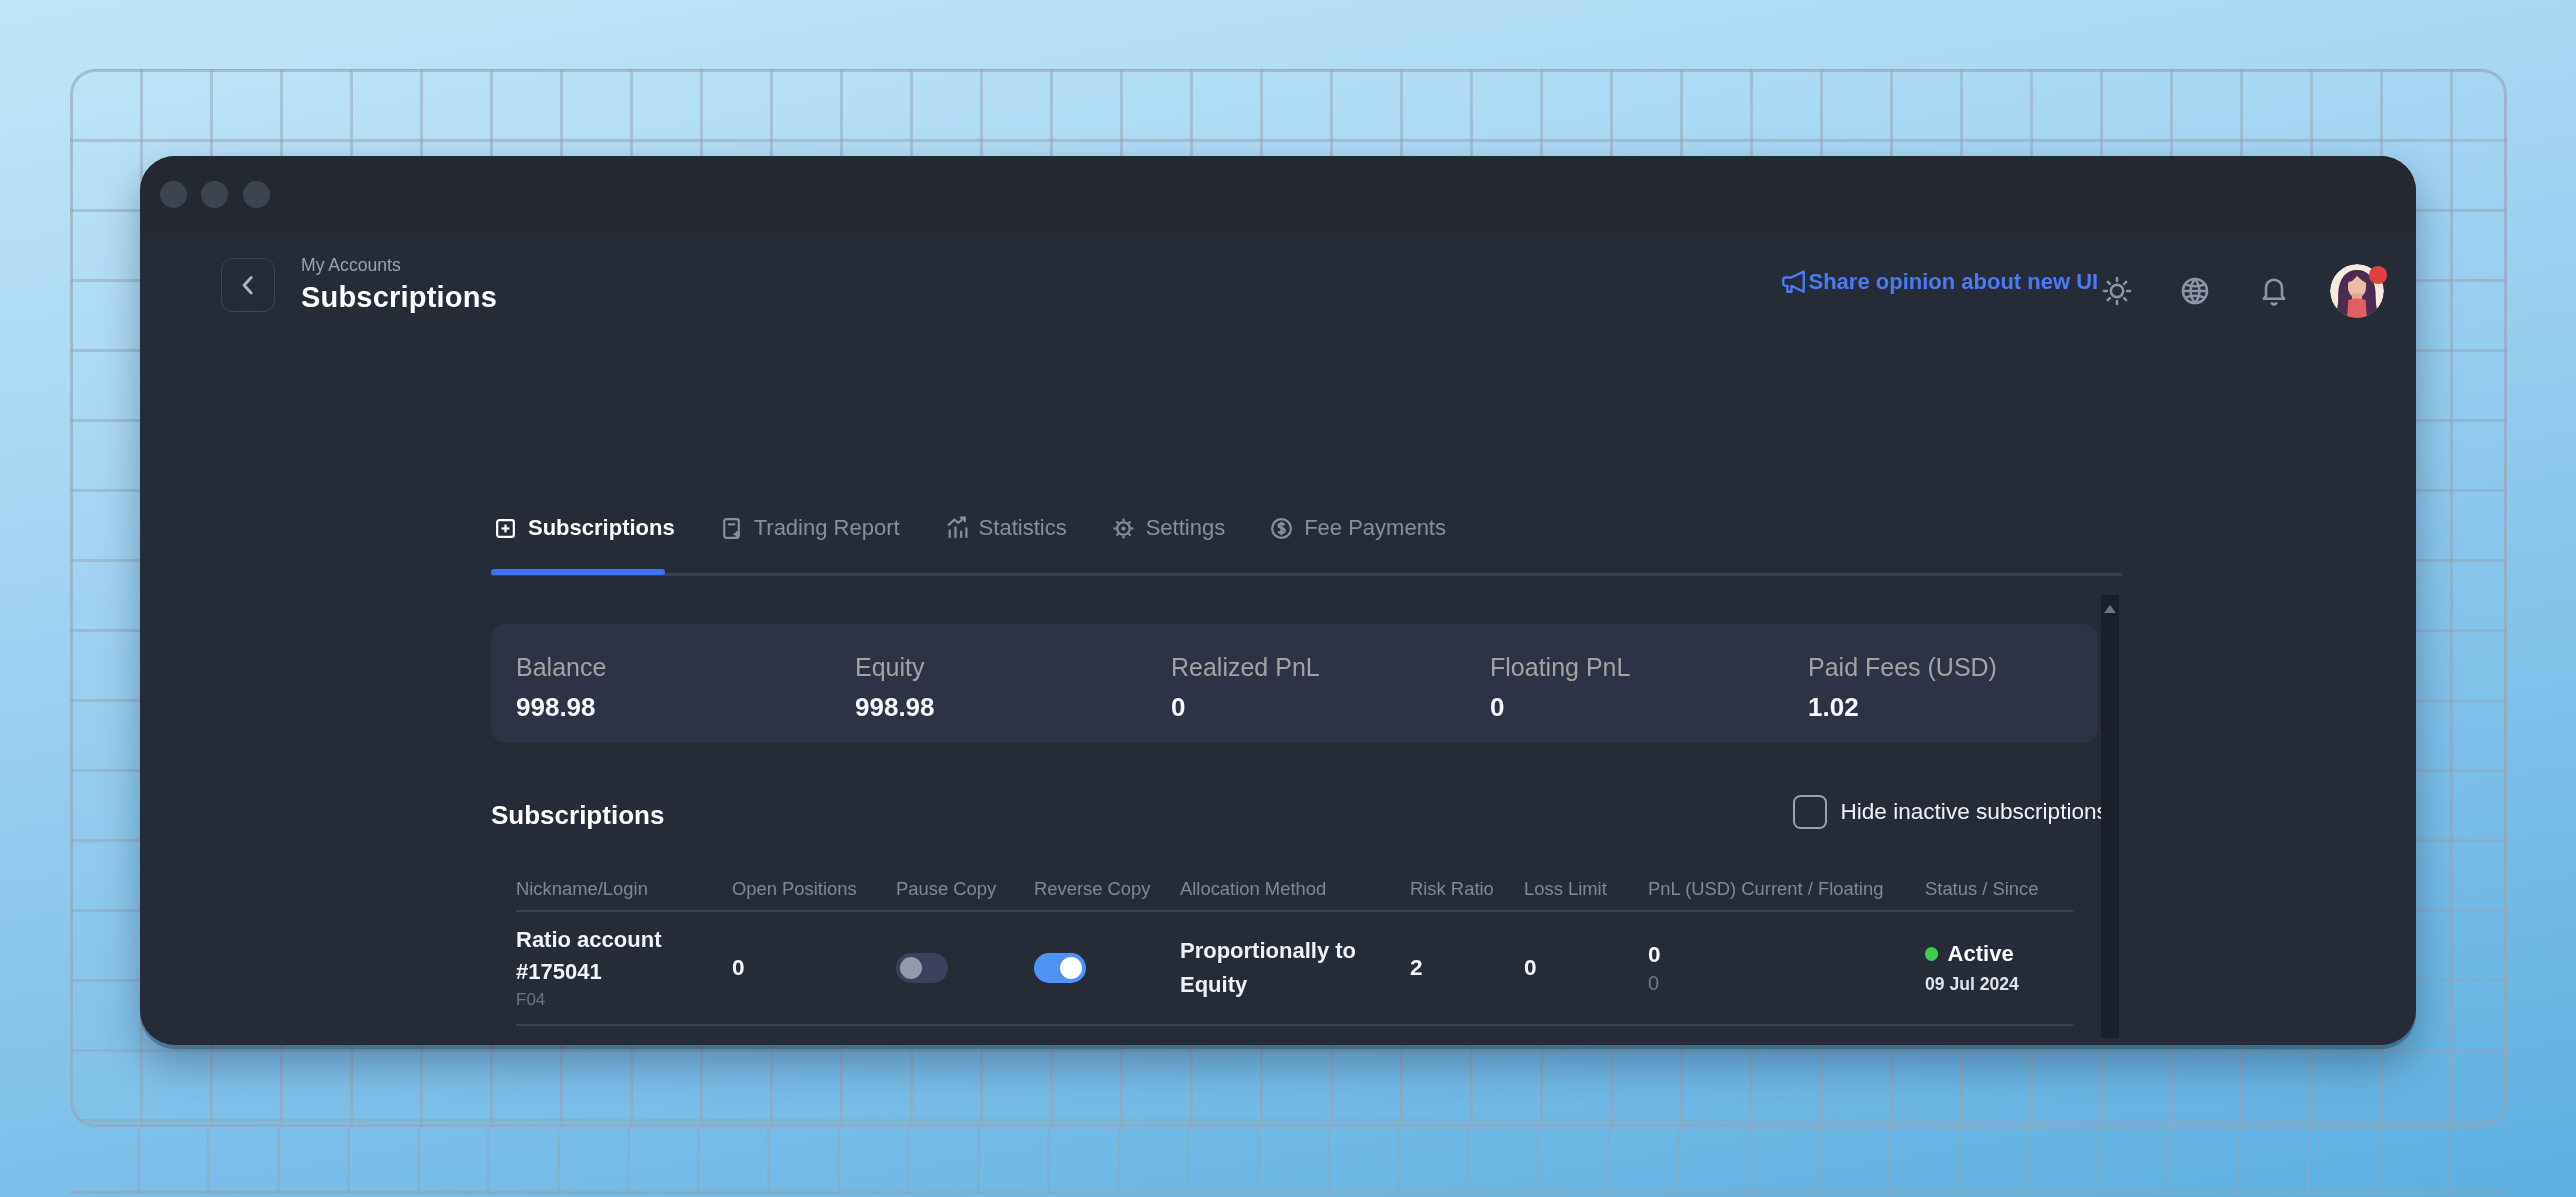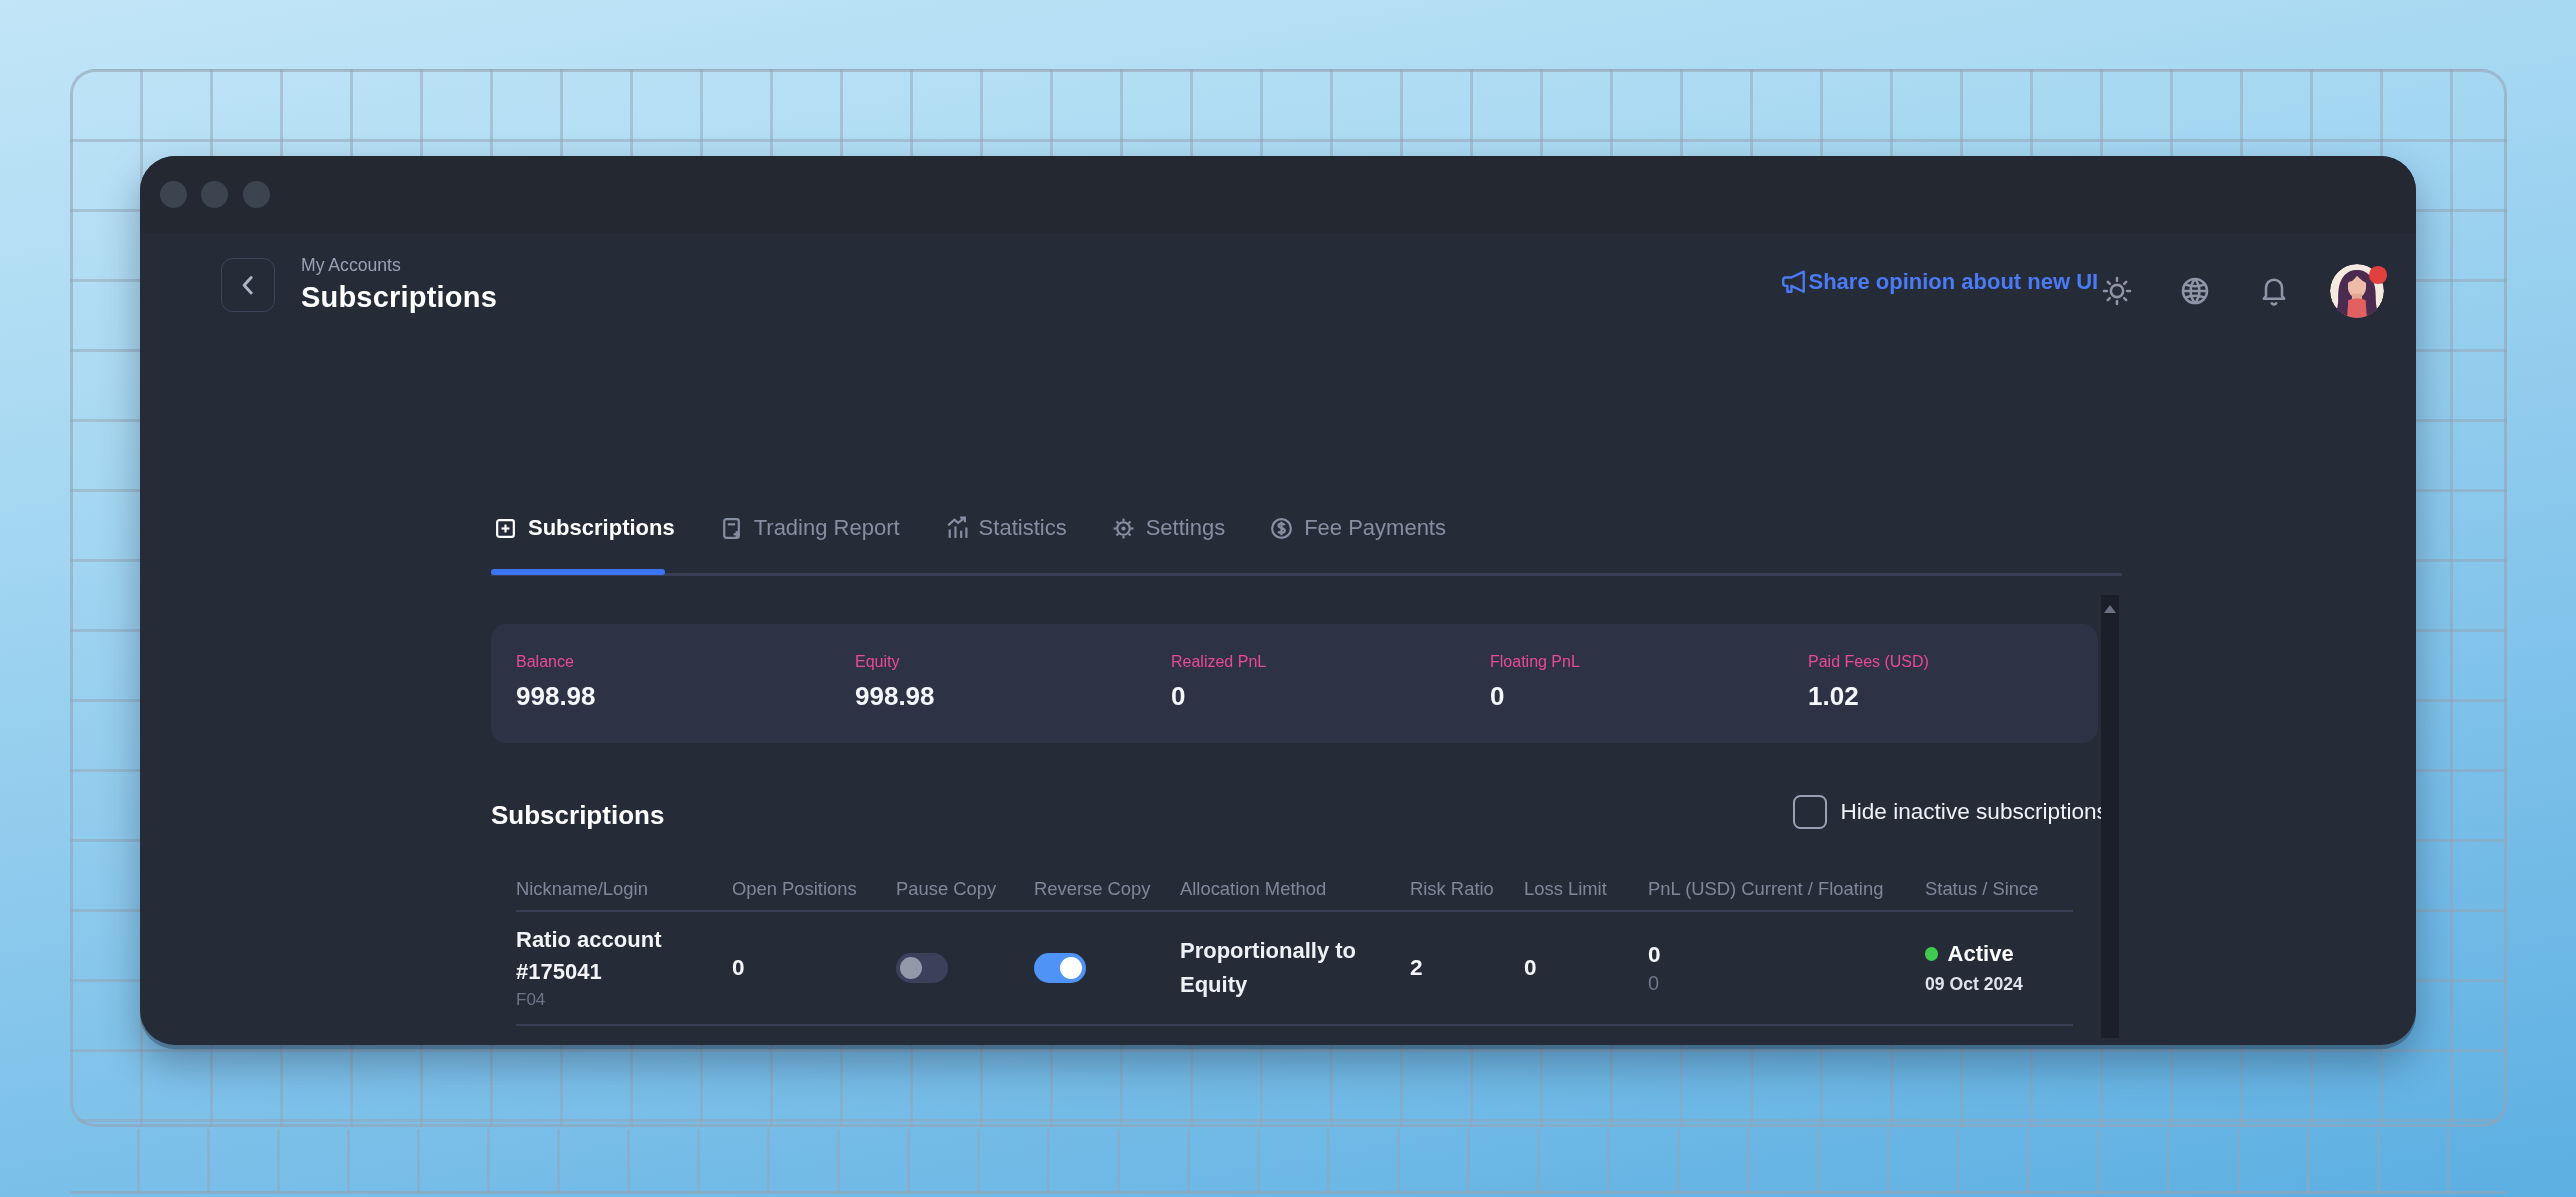--- a/index.html
+++ b/index.html
@@ -68,21 +68,21 @@
   .tab{ display:flex; align-items:center; gap:10px; font-size:22px; color:#868ea1; cursor:pointer; }
   .tab .t-icon{ width:25px; height:25px; }
   .tab.active{ color:#ffffff; font-weight:700; }
   .tab-divider{ position:absolute; left:351px; top:417px; width:1631px; height:2.5px; background:#393f53; }
   .tab-underline{ position:absolute; left:351px; top:413px; width:174px; height:5.9px; border-radius:3.4px; background:#3d74f3; }
 
   
   .stats-card{ position:absolute; left:351px; top:468px; width:1607px; height:119px;
     background:#2d3344; border-radius:15px; }
   .stat{ position:absolute; top:28.5px; }
-  .stat .s-label{ font-size:16px; color:#ec4899; }
+  .stat .s-label{ font-size:25px; color:#a3a3a3; }
   .stat .s-value{ font-size:26px; font-weight:700; color:#f5f7fb; margin-top:10px; }
   .stat.s0{ left:25px; } .stat.s1{ left:364px; } .stat.s2{ left:680px; } .stat.s3{ left:999px; } .stat.s4{ left:1317px; }
 
   
   .section-heading{ position:absolute; left:351px; top:644px; font-size:26px; font-weight:700; color:#ffffff; }
   .hide-inactive{ position:absolute; left:1653px; top:639px; display:flex; align-items:center; gap:13.4px; cursor:pointer; }
   .checkbox{ width:34px; height:34px; border:2.5px solid #99a1b3; border-radius:7.5px; background:transparent; }
   .hide-label{ font-size:22.6px; color:#f0f2f7; }
 
   
@@ -339,21 +339,21 @@
       <div class="num">0</div>
       <div class="cell-stack">
         <div class="pnl-cur">0</div>
         <div class="pnl-float">0</div>
       </div>
       <div class="cell-stack">
         <div class="status-line">
           <span class="status-dot"></span>
           <span class="status-text">Active</span>
         </div>
-        <div class="since-text">09 Oct 2024</div>
+        <div class="since-text">09 Jul 2024</div>
       </div>
     </div>
   </div>
 
   <div class="scrollbar">
     <div class="scroll-arrow"></div>
   </div>
 
 </div>
 

